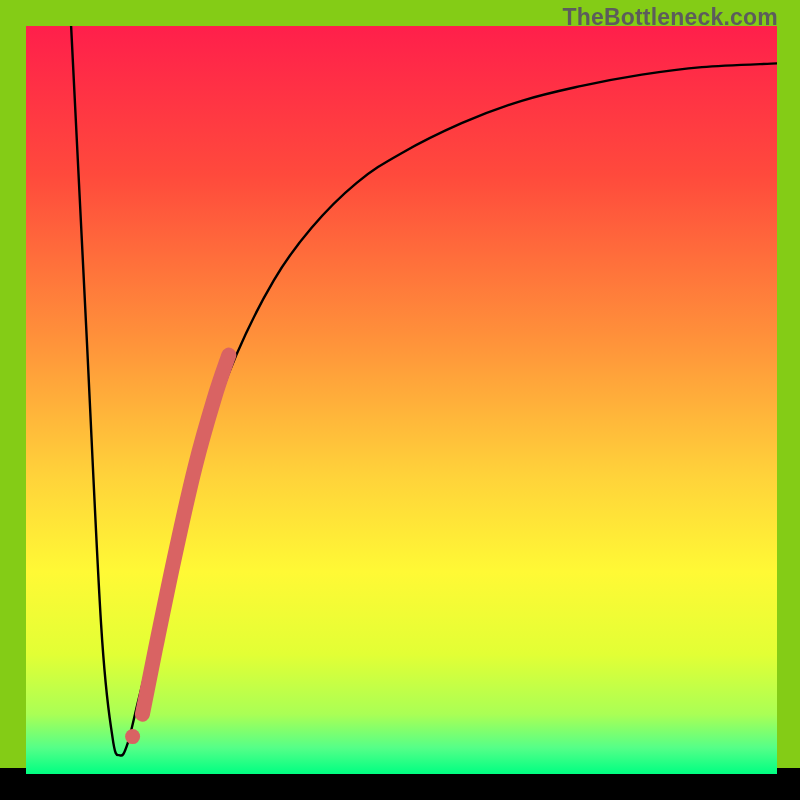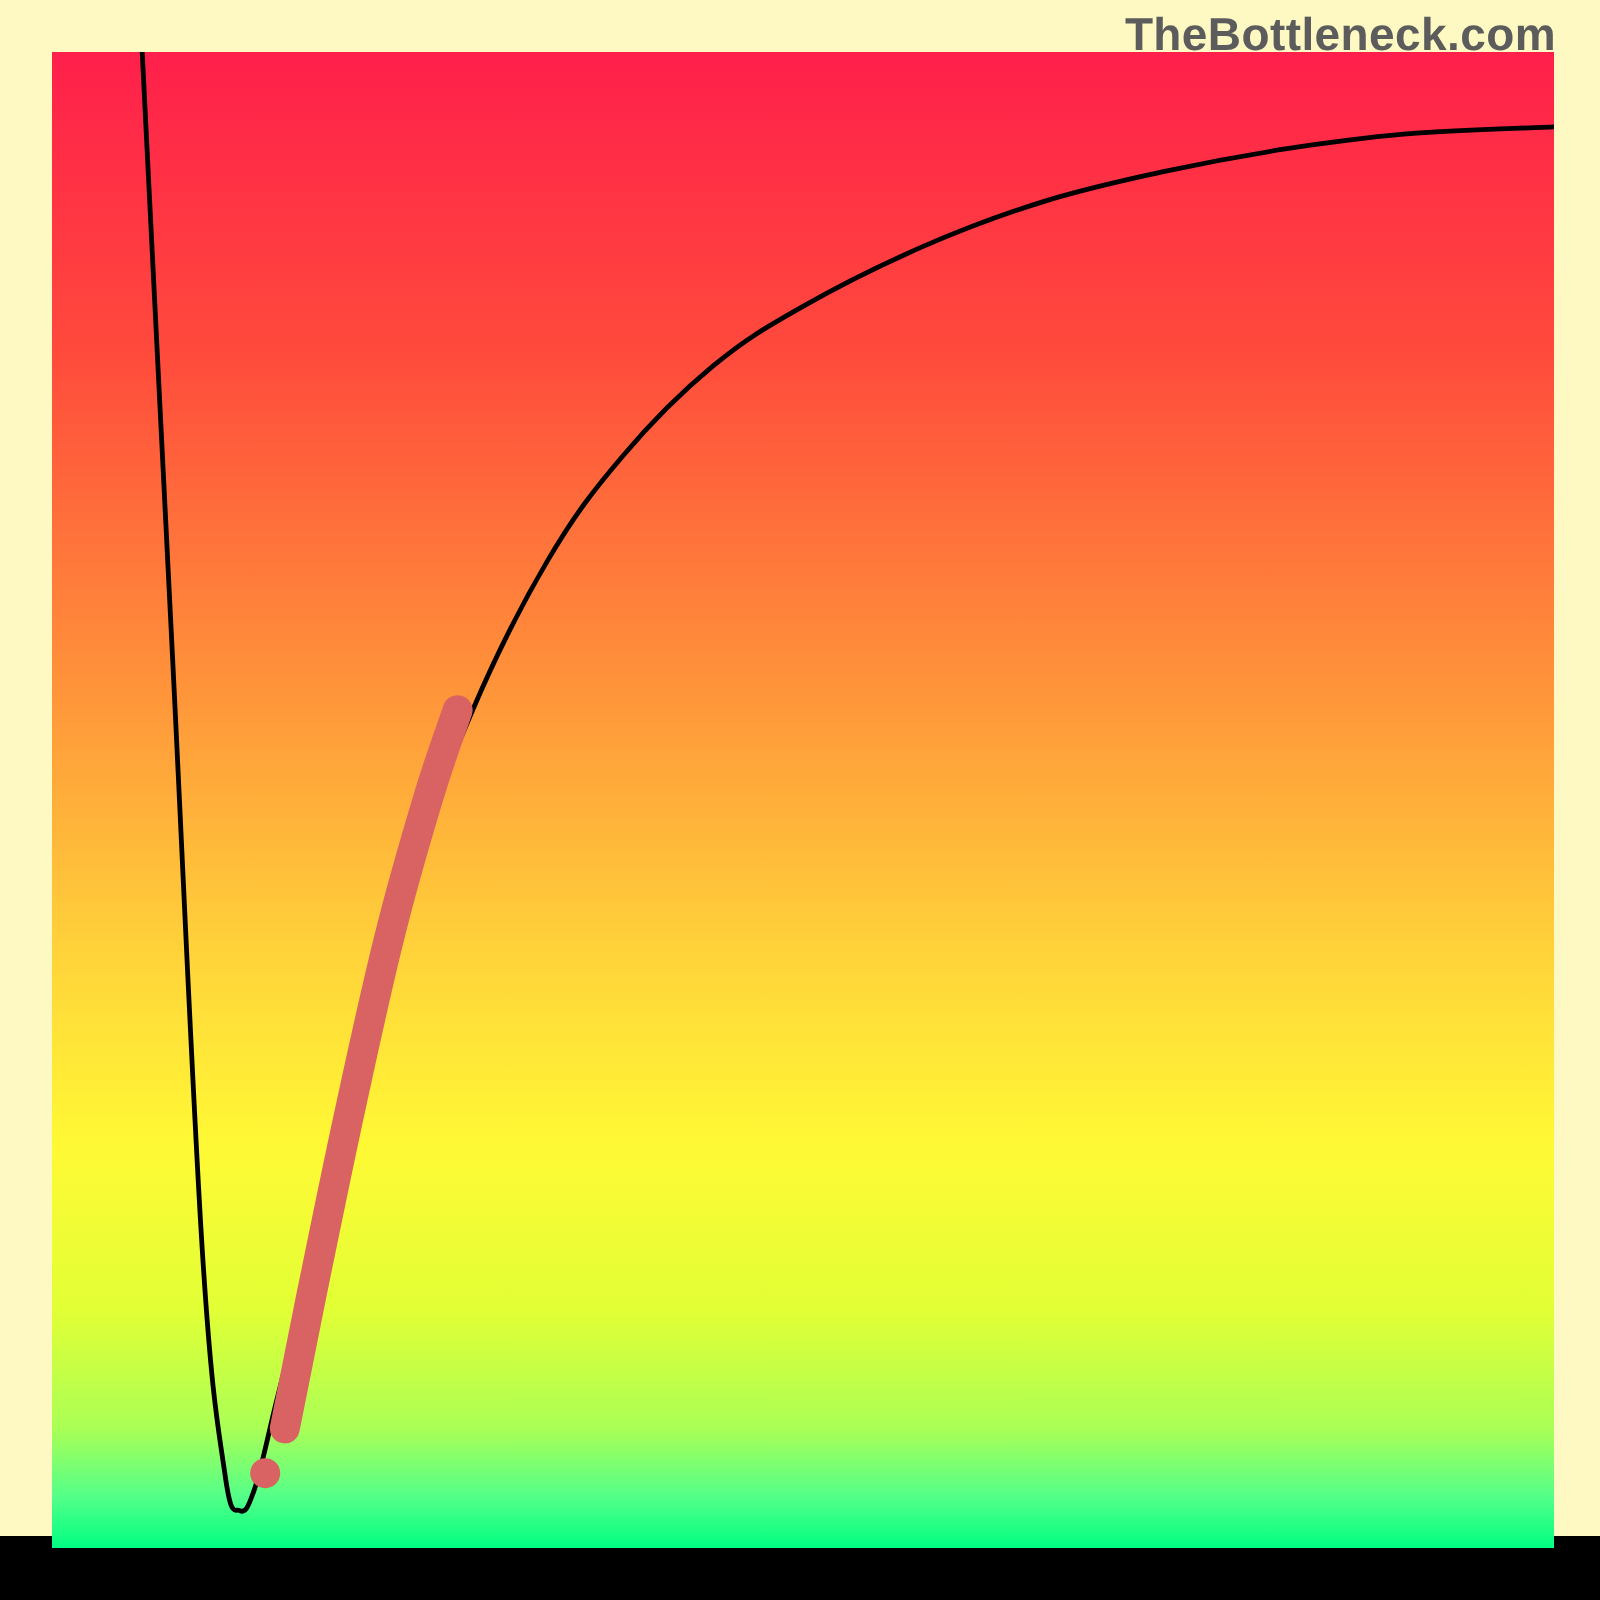--- a/index.html
+++ b/index.html
@@ -7,21 +7,21 @@
     padding: 0;
     width: 800px;
     height: 800px;
     background: #000;
     overflow: hidden;
   }
   .stage {
     position: relative;
     width: 800px;
     height: 768px;
-    background: #fef9c3;
+    background: #84cc16;
   }
   .plot-area {
     position: absolute;
     left: 26px;
     top: 26px;
     width: 751px;
     height: 748px;
     overflow: hidden;
   }
   .gradient-bg {

